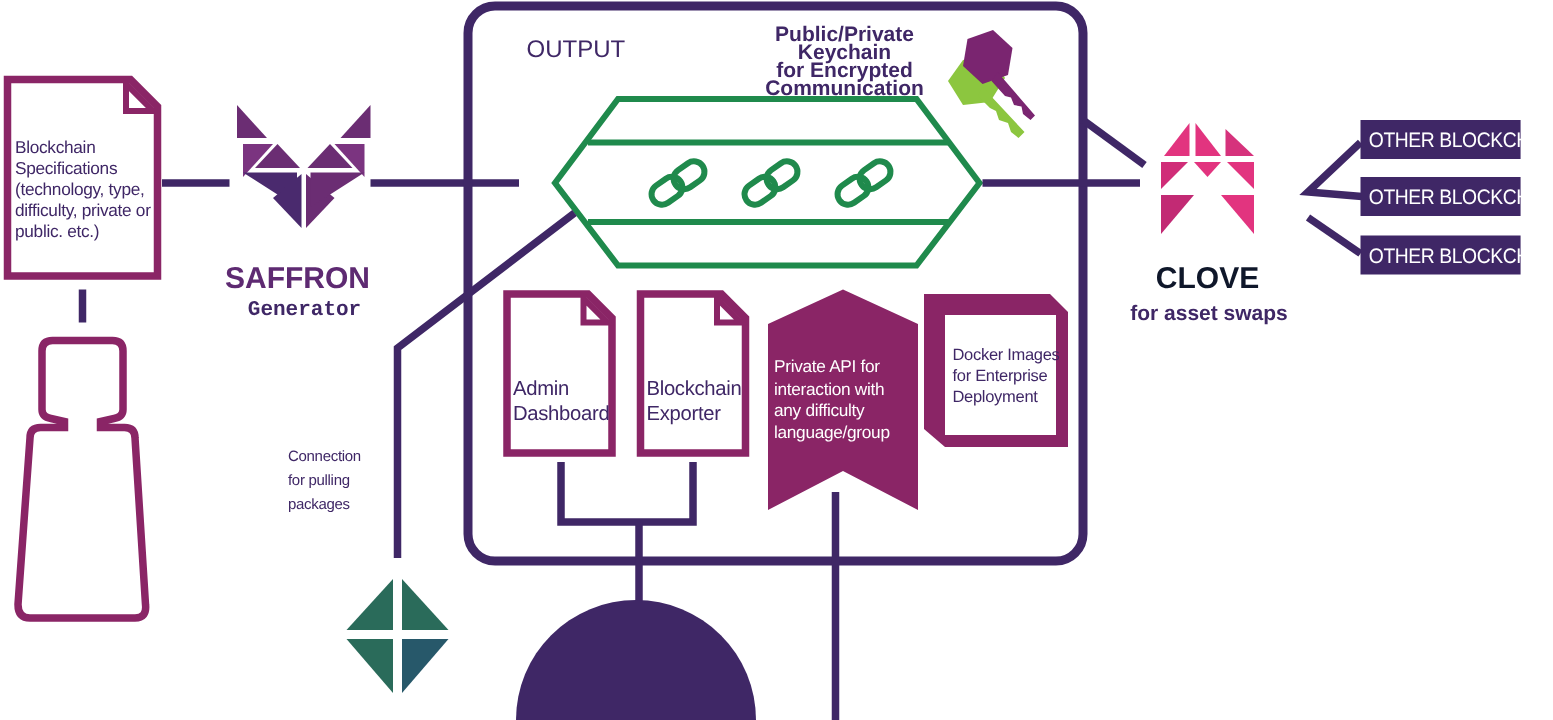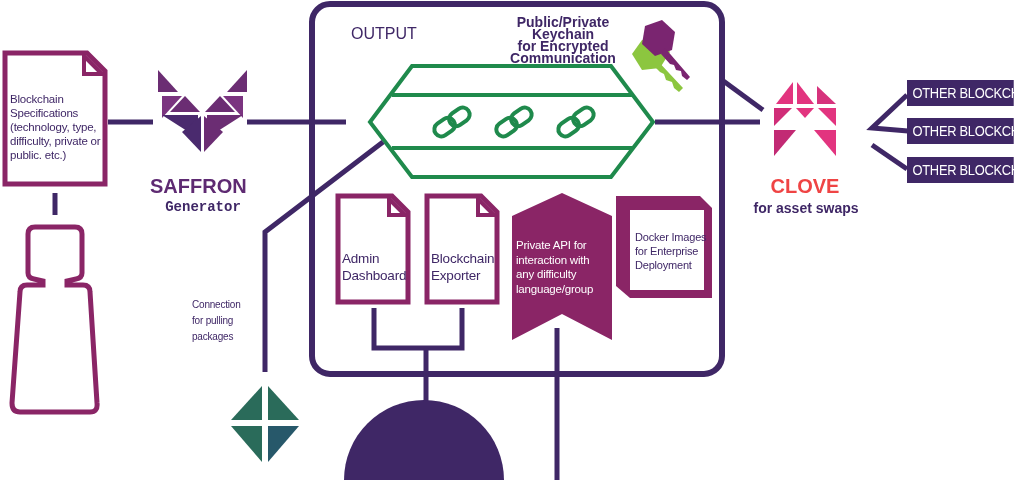--- a/index.html
+++ b/index.html
@@ -166,18 +166,18 @@
   <div>for Enterprise</div>
   <div>Deployment</div>
 </div>
 
 <div class="txt cond" style="left:192px;top:273px;font-size:10px;line-height:16px;margin-top:24px;">
   <div>Connection</div>
   <div>for pulling</div>
   <div>packages</div>
 </div>
 
-<div class="txt" style="left:755px;top:175px;width:100px;text-align:center;font-size:20px;font-weight:bold;color:#ef4444;">CLOVE</div>
+<div class="txt" style="left:755px;top:175px;width:100px;text-align:center;font-size:20px;font-weight:bold;color:#0f172a;">CLOVE</div>
 <div class="txt" style="left:745px;top:200px;width:122px;text-align:center;font-size:14px;font-weight:bold;">for asset swaps</div>
 
 <div class="other-bc" style="left:907px;top:80px;">OTHER BLOCKCHAIN</div>
 <div class="other-bc" style="left:907px;top:118px;">OTHER BLOCKCHAIN</div>
 <div class="other-bc" style="left:907px;top:157px;">OTHER BLOCKCHAIN</div>
 
 </body></html>

